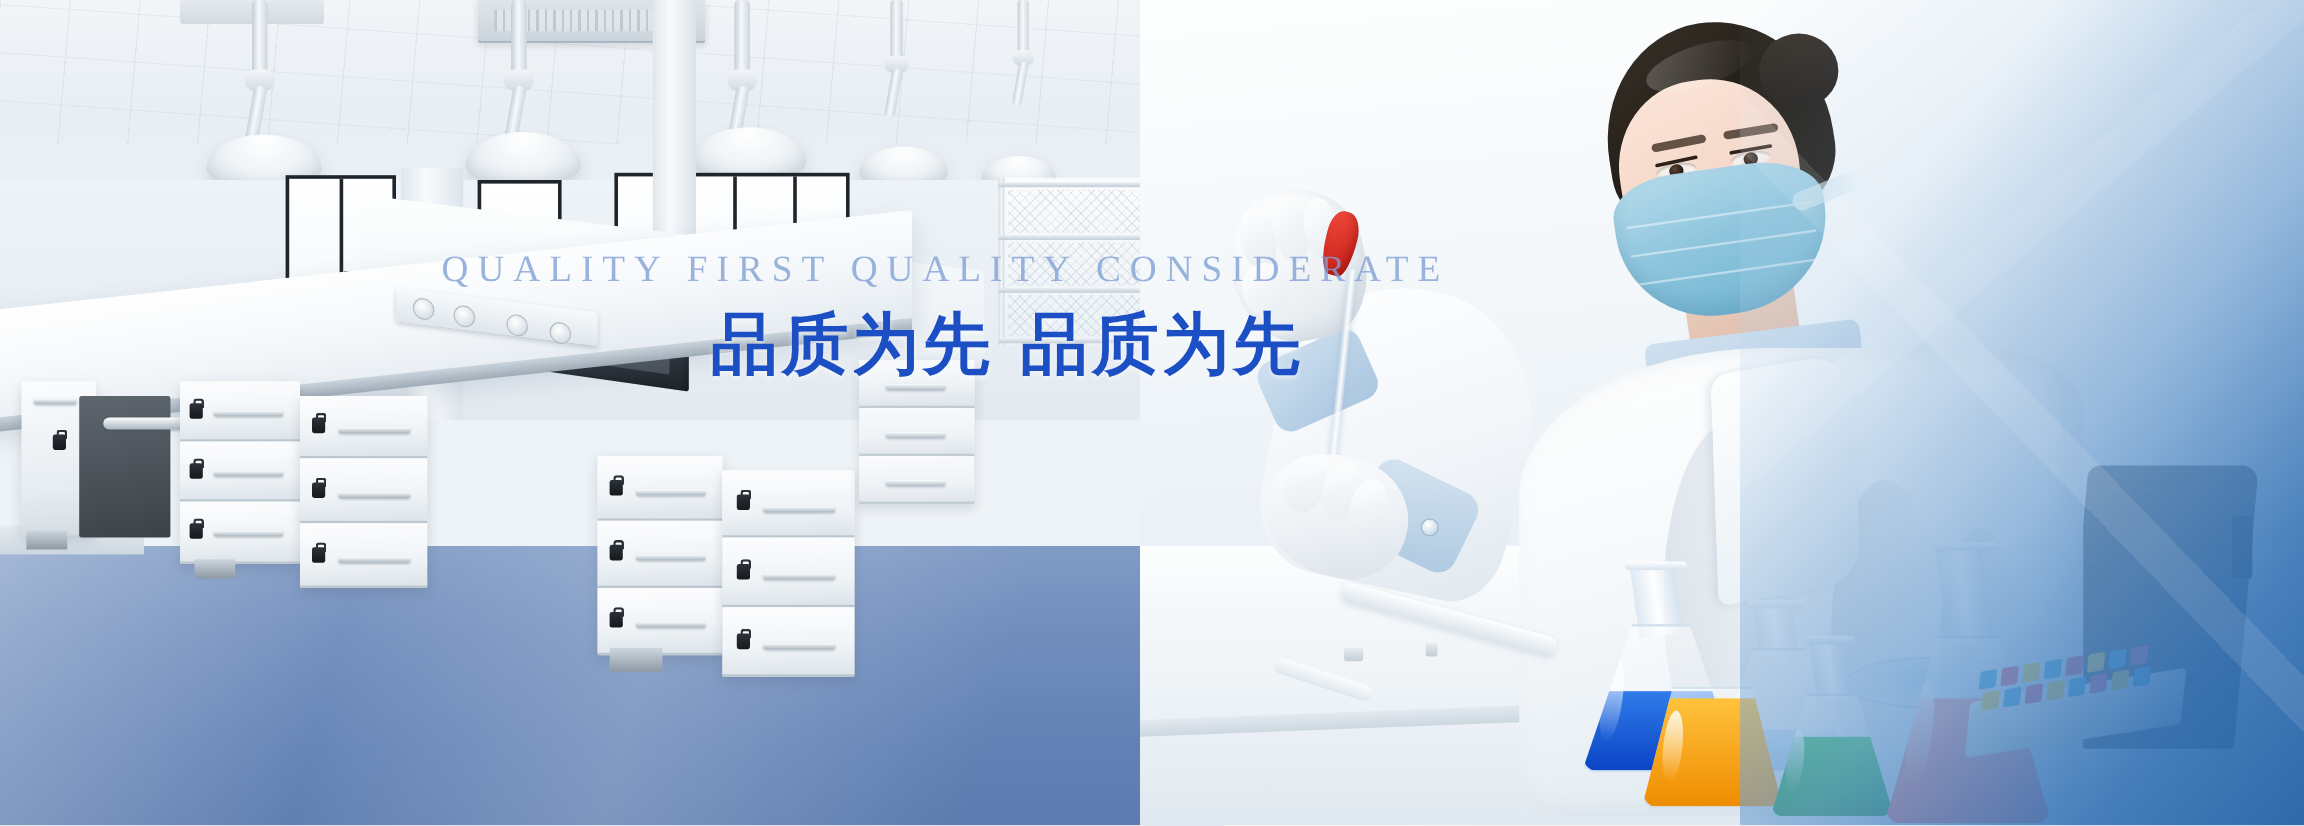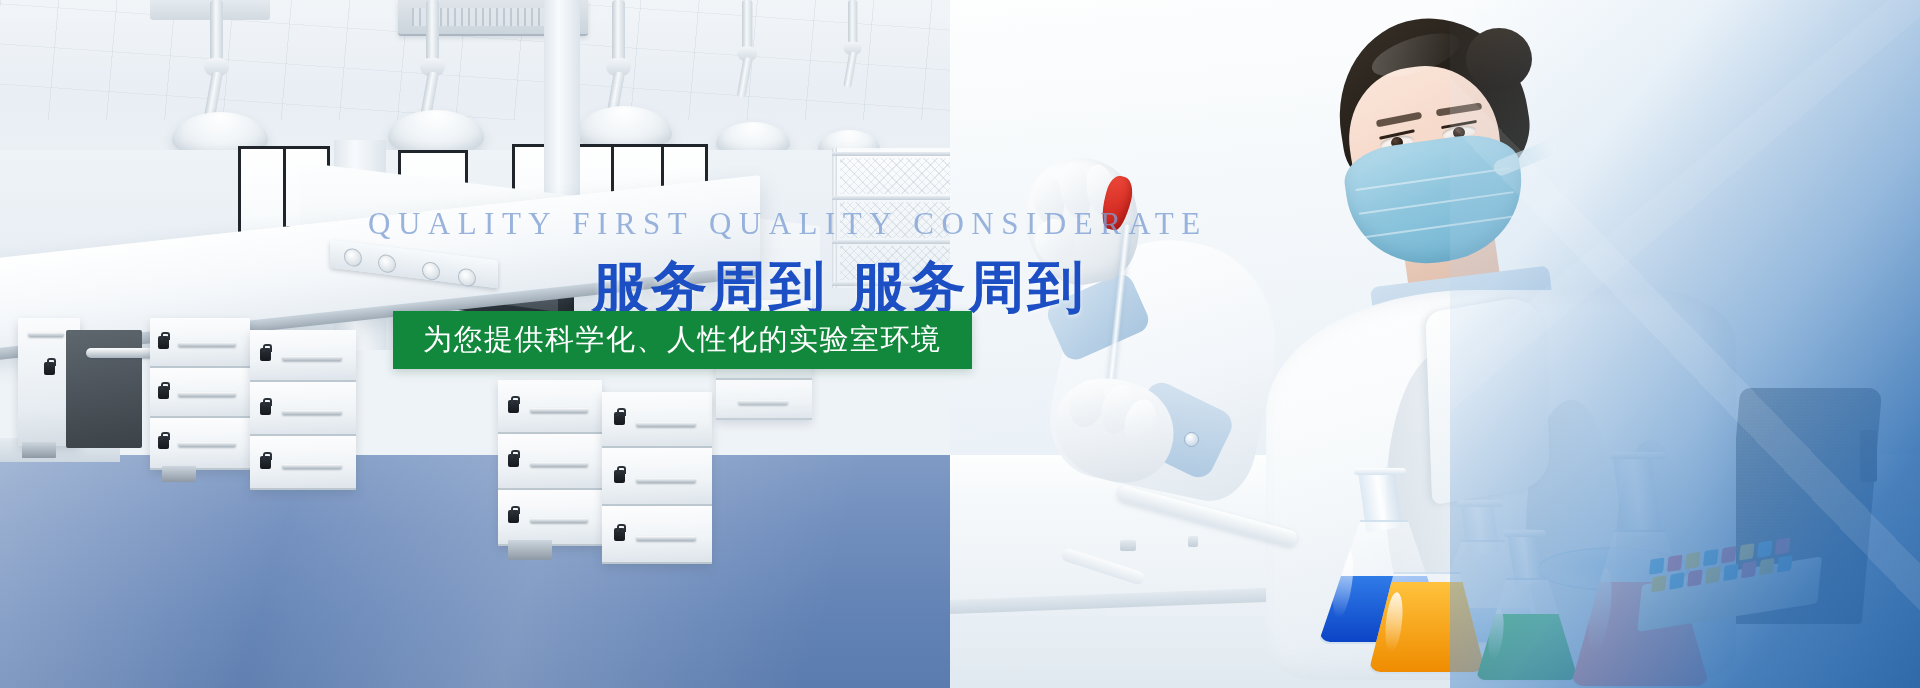--- a/index.html
+++ b/index.html
@@ -787,21 +787,18 @@
 
     <div class="blue-panel"></div>
     <div class="blue-panel-facet"></div>
 
   </div>
 
   <div class="text-block">
 
     <div class="eng-line">QUALITY  FIRST  QUALITY  CONSIDERATE</div>
 
-    <div class="cn-head">服务周到 服务周到</div>
-
-    <div class="green-bar">
-      <span>为您提供科学化、人性化的实验室环境</span>
-    </div>
+    <div class="cn-head">品质为先 品质为先</div>
+
 
   </div>
 
 </div>
 
 </body></html>

